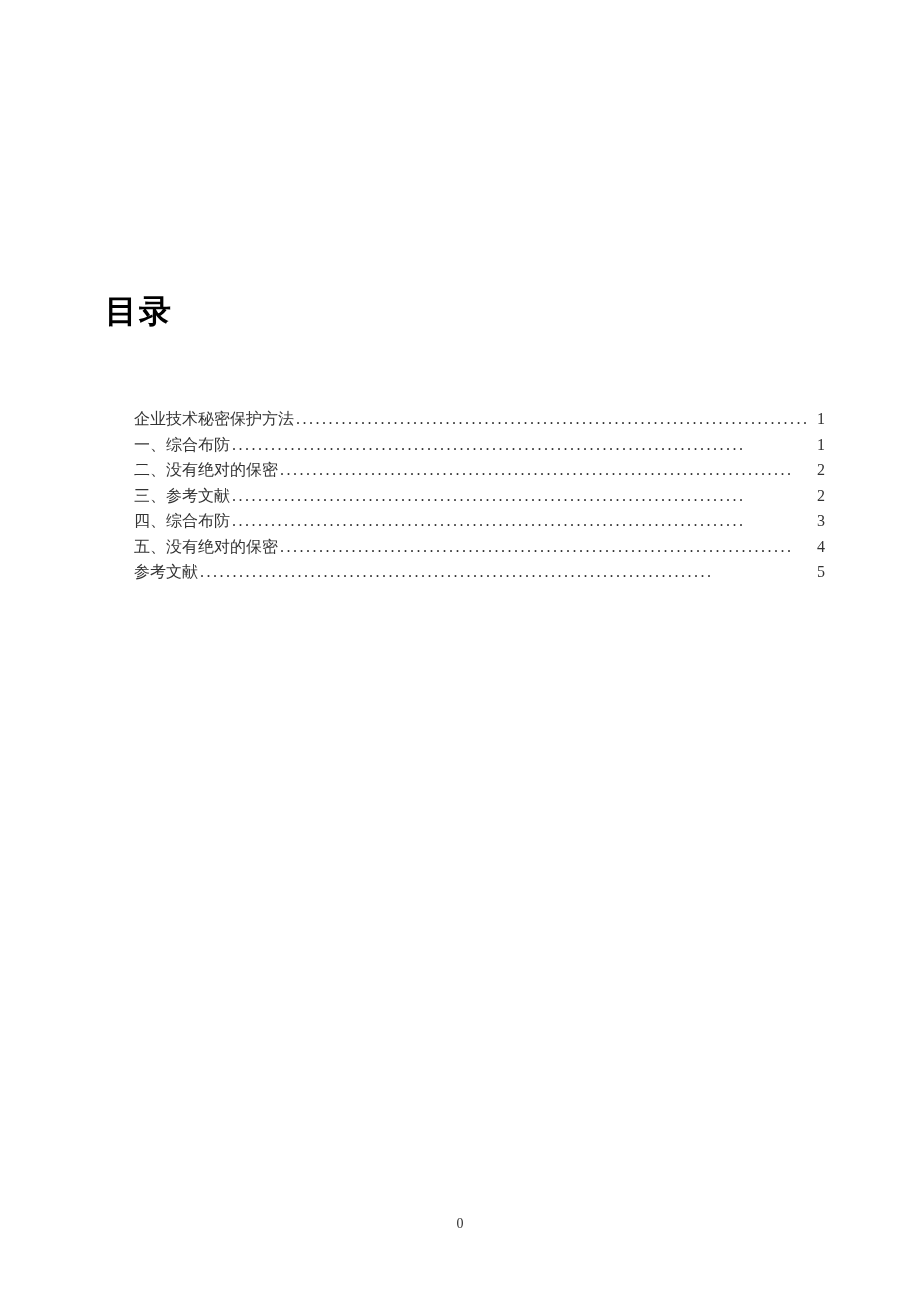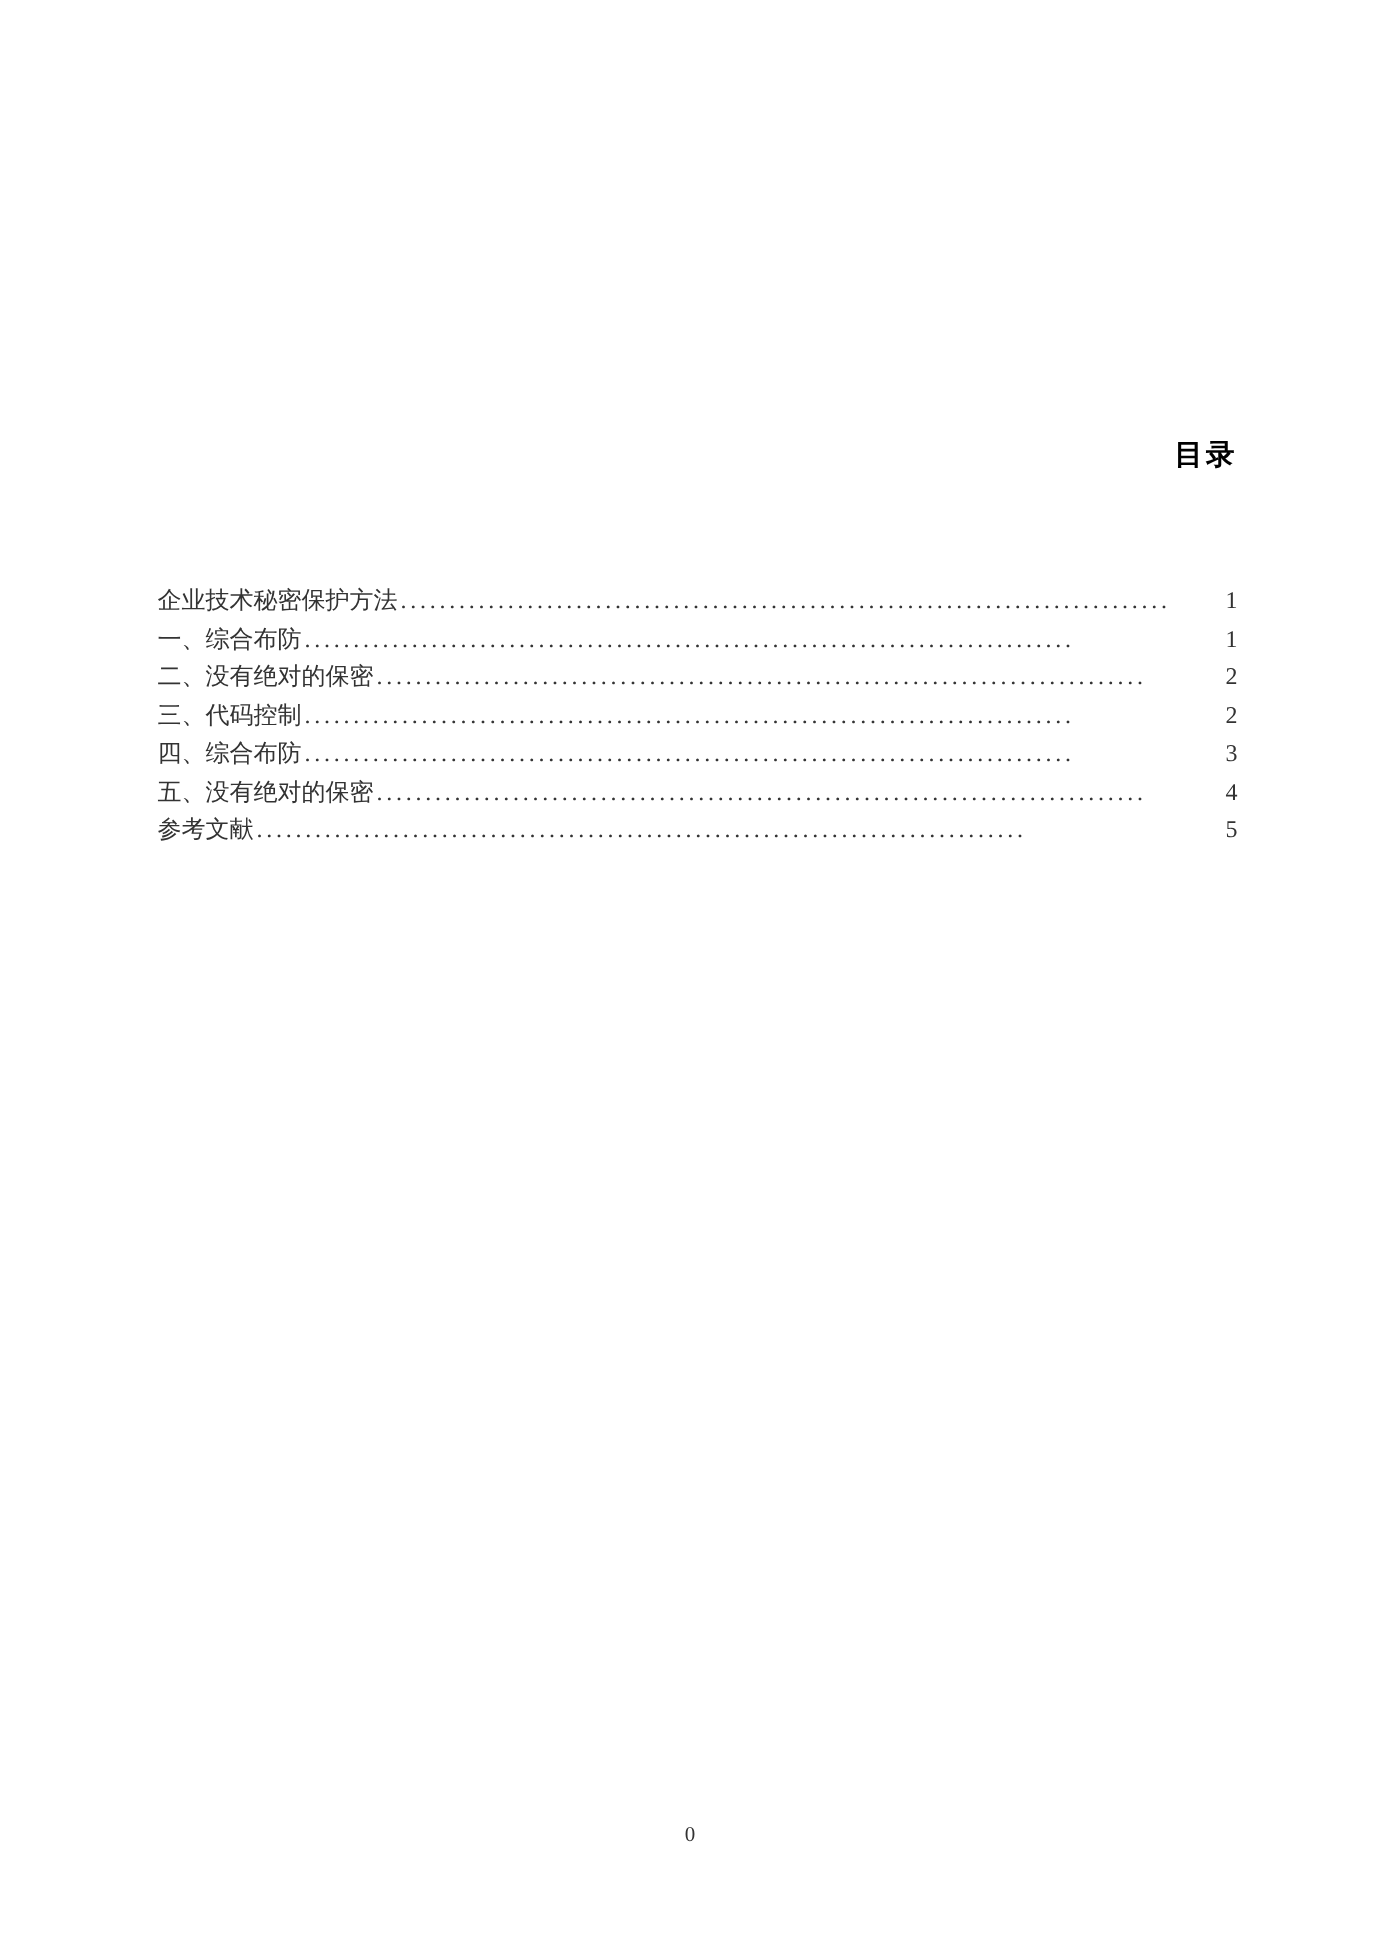--- a/index.html
+++ b/index.html
@@ -11,30 +11,31 @@
       width: 920px;
       height: 1302px;
       background: #ffffff;
       font-family: "SimSun", "宋体", serif;
       position: relative;
     }
     .page {
       padding: 290px 95px 0 105px;
     }
     .toc-title {
-      text-align: right;
-      font-size: 19px;
+      text-align: left;
+      font-size: 32px;
       font-weight: bold;
       font-family: Liberation Mono, monospace;
       color: #000;
       margin-bottom: 72px;
       letter-spacing: 2px;
     }
     .toc-list {
       list-style: none;
+      margin-left: 29px;
     }
     .toc-entry {
       display: flex;
       align-items: baseline;
       font-size: 16px;
       color: #333;
       line-height: 25.5px;
       width: 100%;
     }
     .toc-label {
@@ -81,21 +82,21 @@
       <span class="toc-label">一、综合布防</span>
       <span class="toc-leader">...............................................................................</span>
       <span class="toc-page">1</span>
     </li>
     <li class="toc-entry">
       <span class="toc-label">二、没有绝对的保密</span>
       <span class="toc-leader">...............................................................................</span>
       <span class="toc-page">2</span>
     </li>
     <li class="toc-entry">
-      <span class="toc-label">三、代码控制</span>
+      <span class="toc-label">三、参考文献</span>
       <span class="toc-leader">...............................................................................</span>
       <span class="toc-page">2</span>
     </li>
     <li class="toc-entry">
       <span class="toc-label">四、综合布防</span>
       <span class="toc-leader">...............................................................................</span>
       <span class="toc-page">3</span>
     </li>
     <li class="toc-entry">
       <span class="toc-label">五、没有绝对的保密</span>

